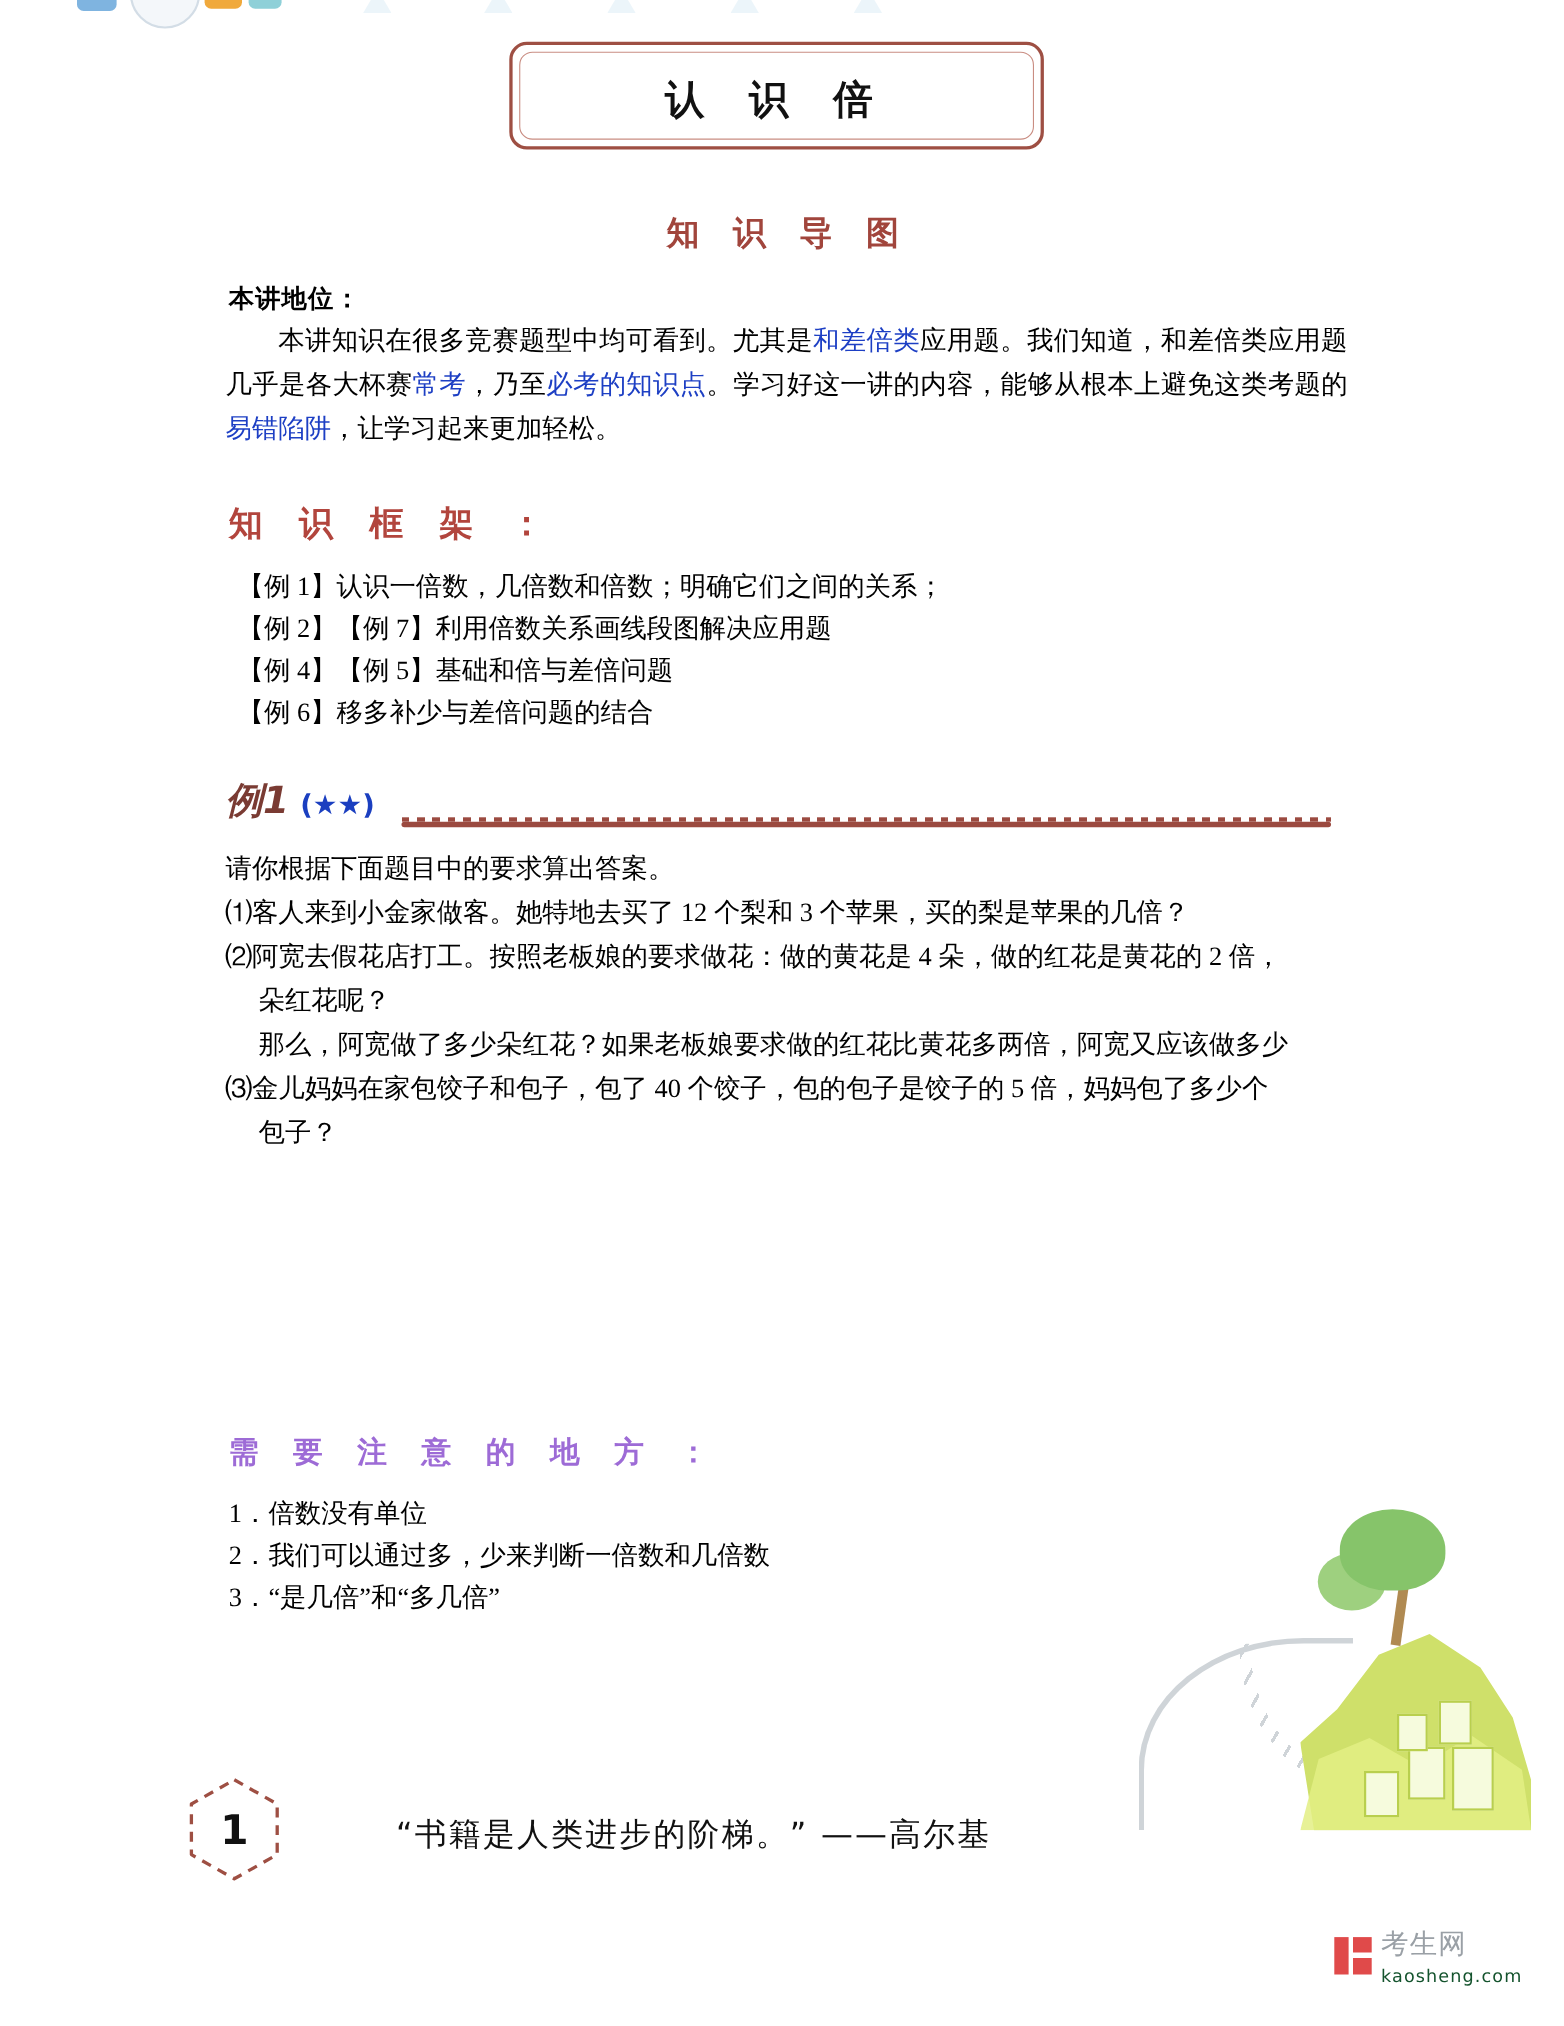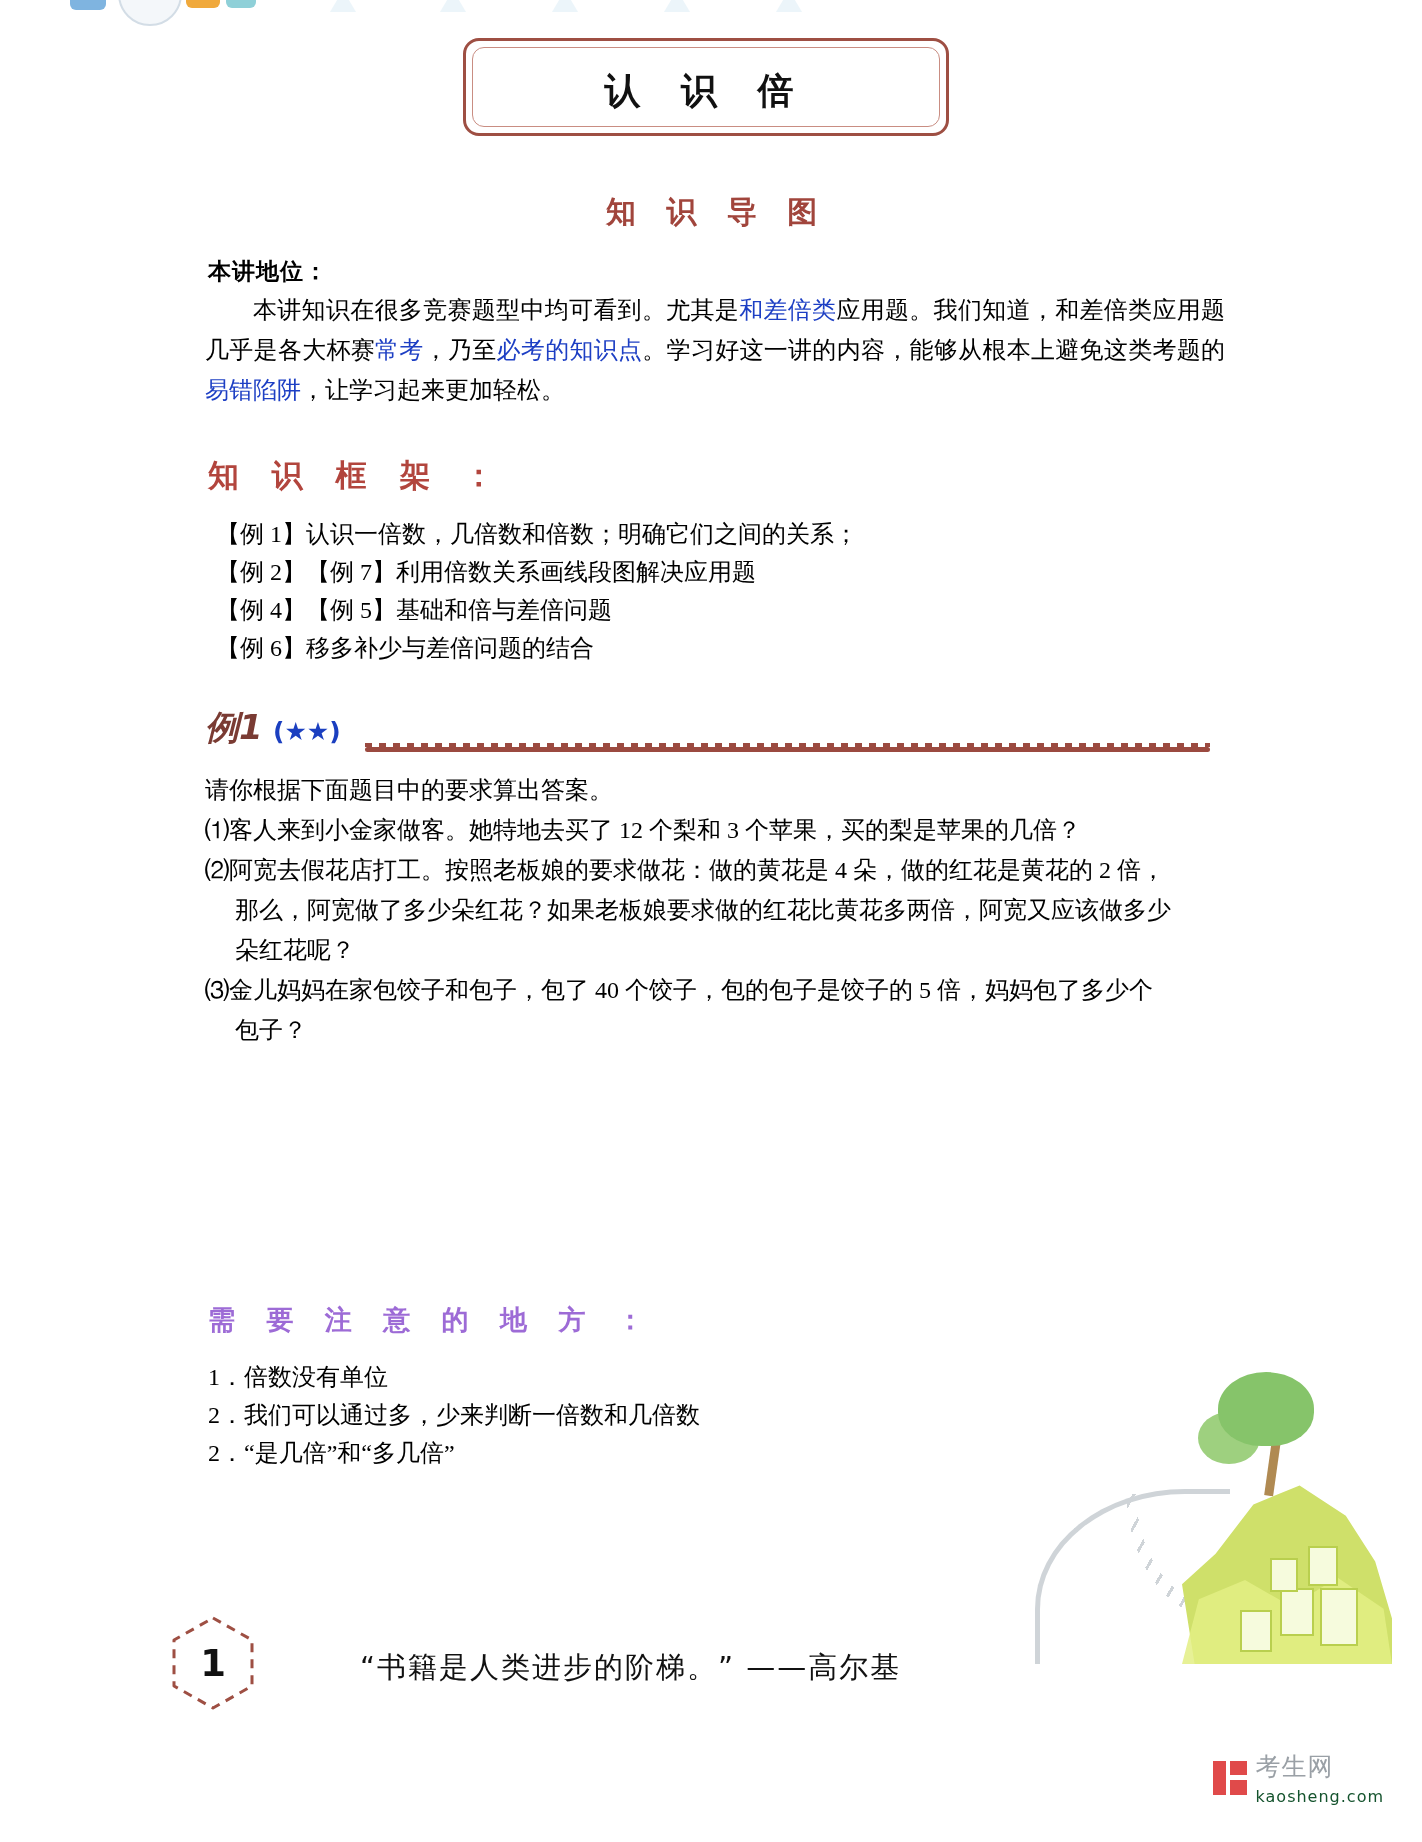--- a/index.html
+++ b/index.html
@@ -418,31 +418,31 @@
 <div class="ex-header">
   <div class="ex-badge">例1</div>
   <div class="ex-stars">(★★)</div>
   <div class="ex-rule"></div>
 </div>
 
 <div class="ex-body">
   <p>请你根据下面题目中的要求算出答案。</p>
   <p class="q">⑴客人来到小金家做客。她特地去买了 12 个梨和 3 个苹果，买的梨是苹果的几倍？</p>
   <p class="q">⑵阿宽去假花店打工。按照老板娘的要求做花：做的黄花是 4 朵，做的红花是黄花的 2 倍，</p>
+  <p class="q hang">朵红花呢？</p>
   <p class="q hang">那么，阿宽做了多少朵红花？如果老板娘要求做的红花比黄花多两倍，阿宽又应该做多少</p>
-  <p class="q hang">朵红花呢？</p>
   <p class="q">⑶金儿妈妈在家包饺子和包子，包了 40 个饺子，包的包子是饺子的 5 倍，妈妈包了多少个</p>
   <p class="q hang">包子？</p>
 </div>
 
 <div class="h-notice">需 要 注 意 的 地 方 ：</div>
 <div class="notice-list">
   <div>1．倍数没有单位</div>
   <div>2．我们可以通过多，少来判断一倍数和几倍数</div>
-  <div>2．“是几倍”和“多几倍”</div>
+  <div>3．“是几倍”和“多几倍”</div>
 </div>
 
 <div class="deco-city">
   <div class="rail"></div>
   <div class="rail-ties"></div>
   <div class="hill"></div>
   <div class="hill2"></div>
   <div class="bldg" style="right:52px; bottom:18px; width:34px; height:54px;"></div>
   <div class="bldg" style="right:96px; bottom:28px; width:30px; height:44px;"></div>
   <div class="bldg" style="right:138px; bottom:12px; width:28px; height:38px;"></div>

